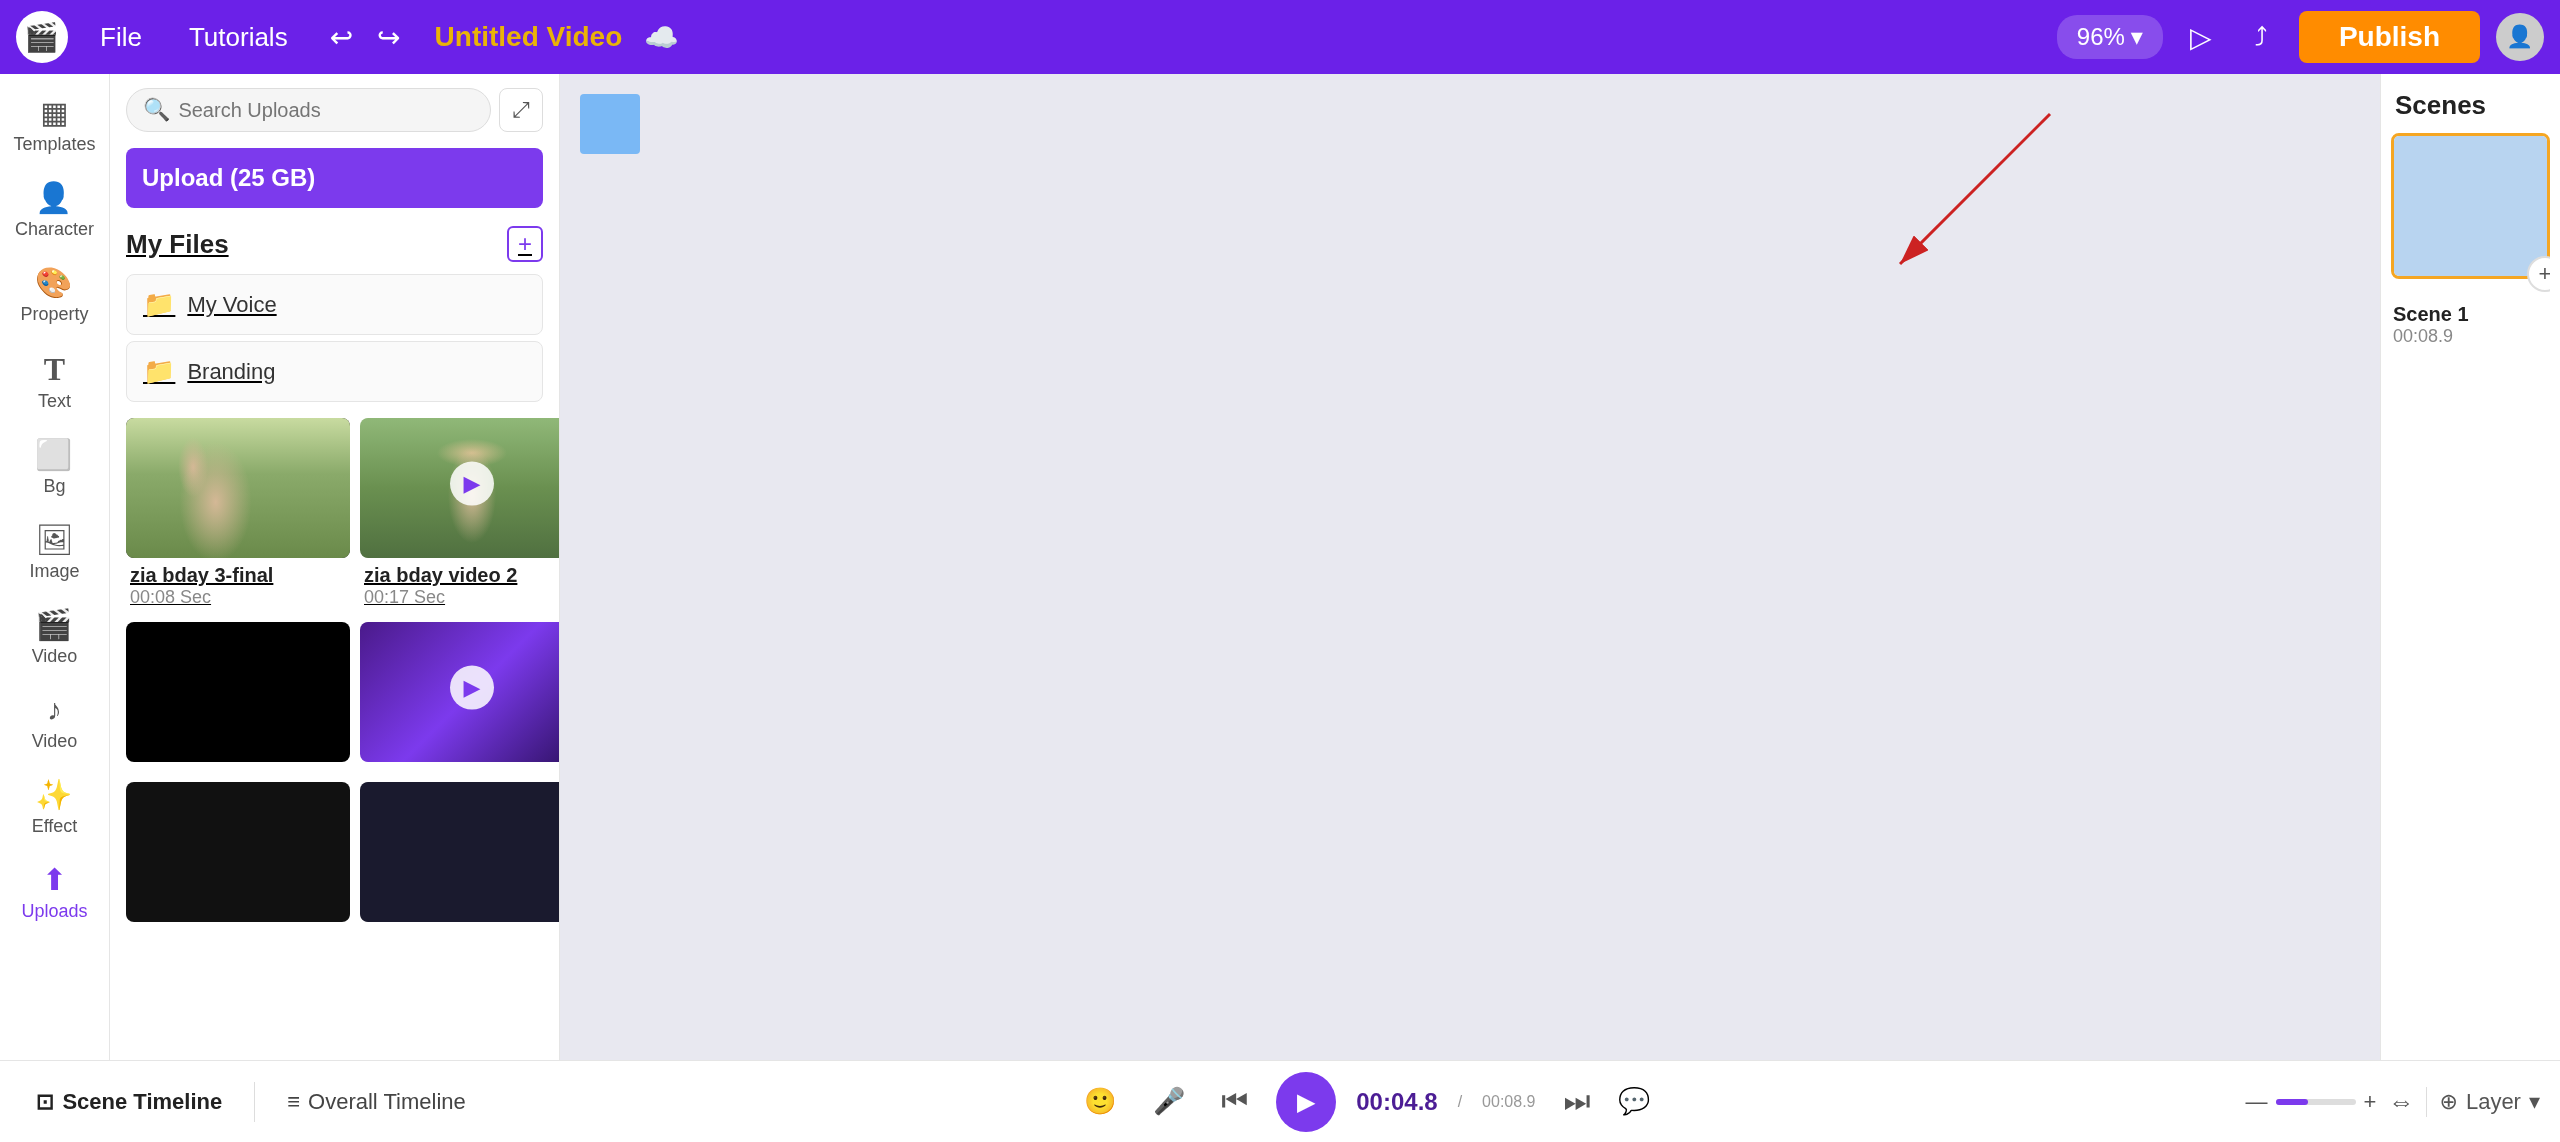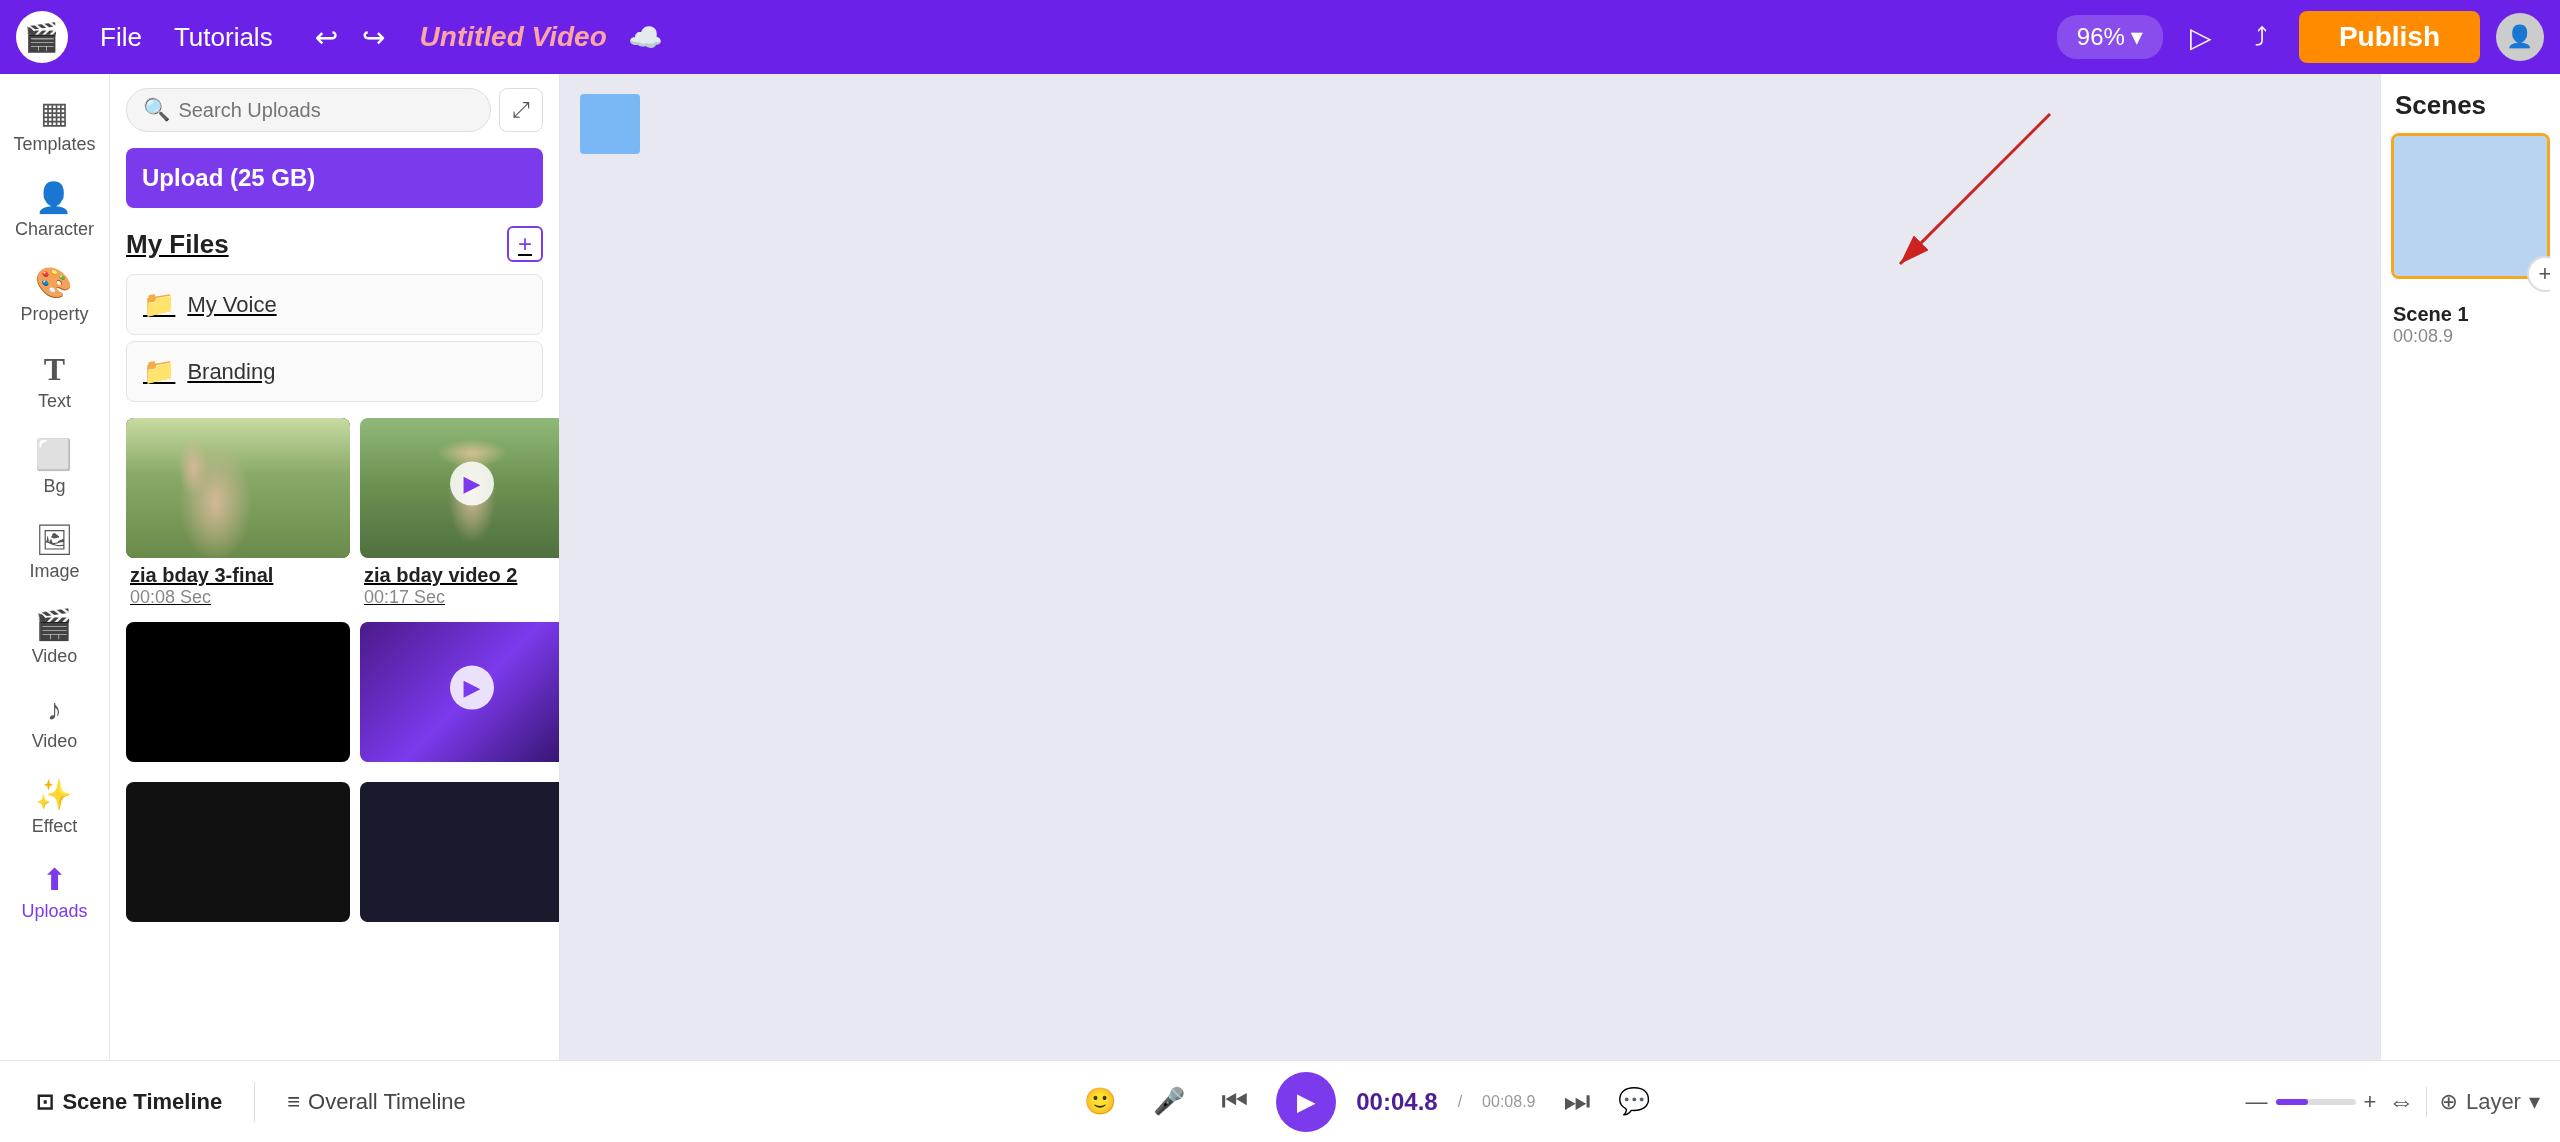--- a/index.html
+++ b/index.html
@@ -30,21 +30,21 @@
       background: #fff;
       border-radius: 50%;
       display: flex;
       align-items: center;
       justify-content: center;
       font-size: 28px;
       flex-shrink: 0;
     }
     .topbar-menu {
       display: flex;
-      gap: 0;
+      gap: 15px;
     }
     .topbar-menu-item {
       color: #fff;
       font-size: 26px;
       padding: 8px 16px;
       cursor: pointer;
       border-radius: 6px;
       font-weight: 500;
     }
     .topbar-undo-redo {
@@ -54,25 +54,24 @@
     .topbar-undo-redo button {
       background: transparent;
       border: none;
       color: #fff;
       font-size: 28px;
       cursor: pointer;
       padding: 8px 10px;
       border-radius: 6px;
     }
     .topbar-title {
-      color: #fca5a5;
+      color: #eab308;
       font-size: 28px;
       font-weight: 600;
       margin-left: 8px;
-      font-style: italic;
     }
     .topbar-cloud {
       font-size: 28px;
       margin-left: 6px;
       cursor: pointer;
     }
     .topbar-spacer { flex: 1; }
     .topbar-zoom {
       background: rgba(255,255,255,0.2);
       border: none;

